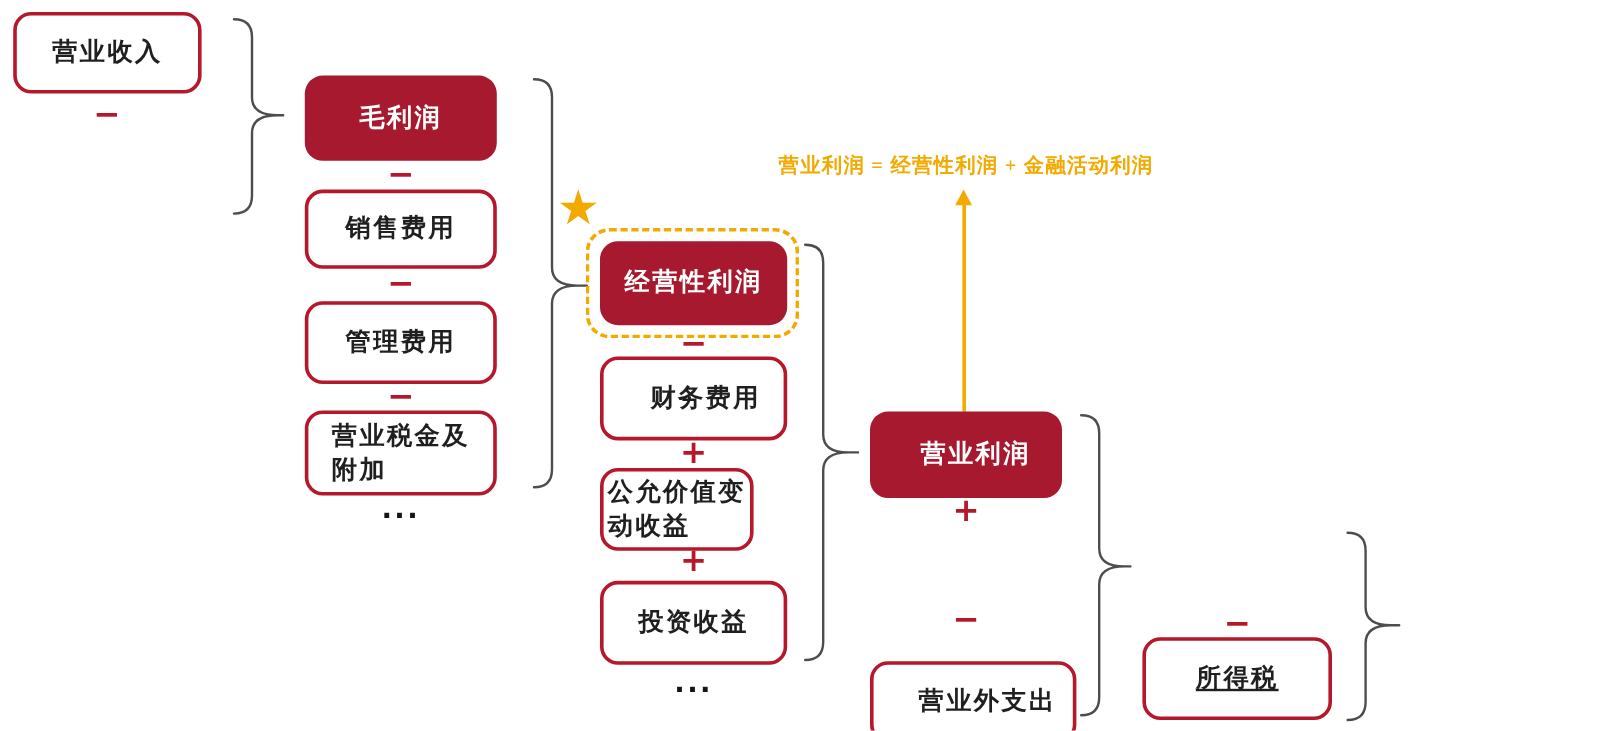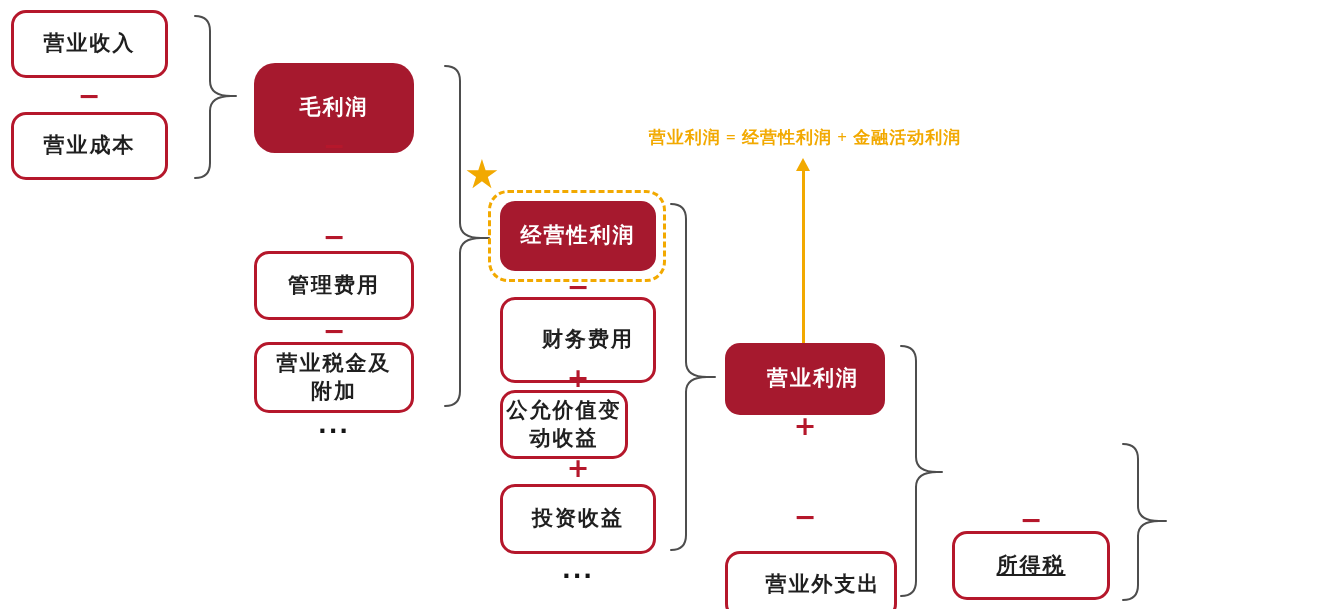--- a/index.html
+++ b/index.html
@@ -16,21 +16,21 @@
     width:1335px;height:609px;
     background:#ffffff;
     overflow:hidden;
   }
   .box{
     position:absolute;
     display:flex;align-items:center;justify-content:center;
     border-radius:15px;
     font-size:21px;font-weight:700;
     letter-spacing:2px;
-    text-align:center;
+    text-align:left;
     white-space:pre-line;
     line-height:1.3;
     box-sizing:border-box;
   }
   .box.outline{
     background:#ffffff;
     border:3px solid var(--border-red);
     color:var(--ink);
   }
   .box.filled{
@@ -99,45 +99,45 @@
     stroke-linejoin:round;
   }
 </style>
 </head>
 <body>
 
 <div class="canvas">
 
   <div class="box outline" style="left:11px;top:10px;width:157px;height:68px;">营业收入</div>
   <div class="op" style="left:89px;top:96px;">−</div>
-  <div class="box outline" style="left:11px;top:112px;width:157px;height:68px;">营业成本</div>
 
   <svg class="brace" style="left:192px;top:14px;" width="48" height="166" viewBox="0 0 48 166">
     <path d="M3 2 Q18 2 18 17 L18 67 Q18 82 39 82 Q18 82 18 97 L18 149 Q18 164 3 164 M39 82 L44 82"></path>
   </svg>
 
-  <div class="box filled" style="left:254px;top:63px;width:160px;height:90px;border-radius:21px;">毛利润</div>
+  <div class="box filled" style="left:254px;top:63px;width:160px;height:71px;">毛利润</div>
   <div class="op" style="left:334px;top:146px;">−</div>
+  <div class="box outline" style="left:254px;top:158px;width:160px;height:66px;">销售费用</div>
   <div class="op" style="left:334px;top:237px;">−</div>
   <div class="box outline" style="left:254px;top:251px;width:160px;height:69px;">管理费用</div>
   <div class="op" style="left:334px;top:331px;">−</div>
   <div class="box outline" style="left:254px;top:342px;width:160px;height:71px;">营业税金及
 附加</div>
   <div class="dots" style="left:334px;top:430px;">...</div>
 
   <svg class="brace" style="left:442px;top:64px;" width="48" height="344" viewBox="0 0 48 344">
     <path d="M3 2 Q18 2 18 17 L18 159 Q18 174 39 174 Q18 174 18 189 L18 327 Q18 342 3 342 M39 174 L47 174"></path>
   </svg>
 
   <div class="star" style="left:464px;top:154px;">★</div>
   <div class="dashed-wrap" style="left:488px;top:190px;width:178px;height:92px;"></div>
   <div class="box filled" style="left:500px;top:201px;width:156px;height:70px;">经营性利润</div>
 
   <div class="op" style="left:578px;top:287px;">−</div>
-  <div class="box outline" style="left:500px;top:297px;width:156px;height:86px;padding-left:20px;">财务费用</div>
+  <div class="box outline" style="left:500px;top:297px;width:156px;height:70px;padding-left:20px;">财务费用</div>
   <div class="op" style="left:578px;top:378px;">+</div>
   <div class="box outline" style="left:500px;top:390px;width:128px;height:69px;">公允价值变
 动收益</div>
   <div class="op" style="left:578px;top:468px;">+</div>
   <div class="box outline" style="left:500px;top:484px;width:156px;height:70px;">投资收益</div>
   <div class="dots" style="left:578px;top:575px;">...</div>
 
   <svg class="brace" style="left:668px;top:202px;" width="48" height="350" viewBox="0 0 48 350">
     <path d="M3 2 Q18 2 18 17 L18 160 Q18 175 39 175 Q18 175 18 190 L18 333 Q18 348 3 348 M39 175 L47 175"></path>
   </svg>

